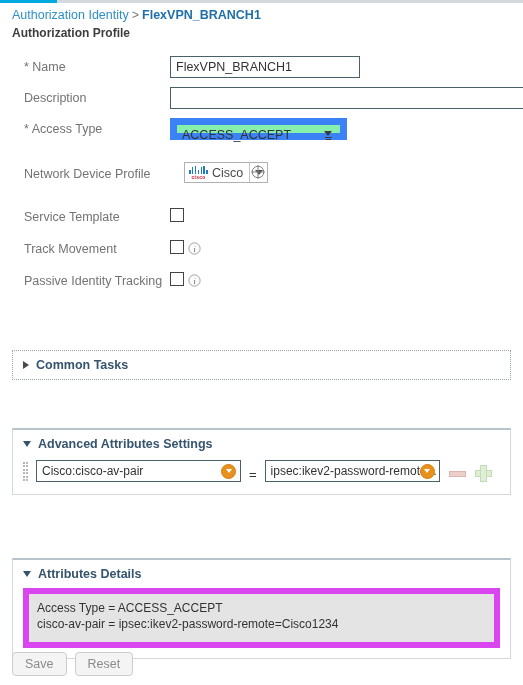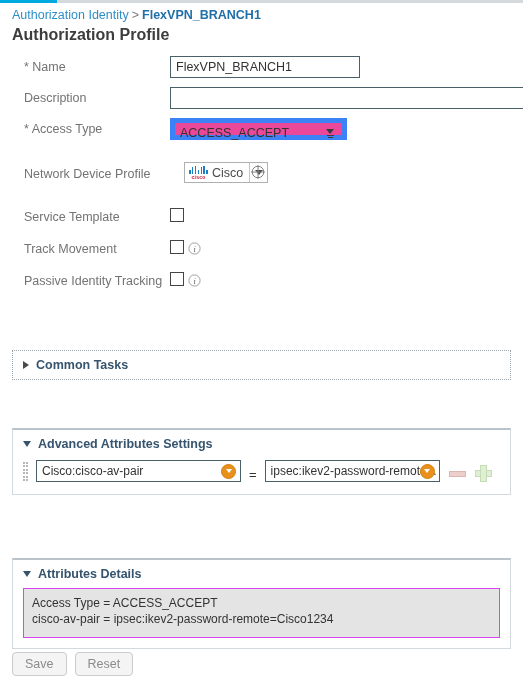--- a/index.html
+++ b/index.html
@@ -29,21 +29,21 @@
     position: absolute; top: 8px; left: 12px;
     font-size: 12.5px;
     white-space: nowrap;
   }
   .breadcrumb .crumb-link { color: #2c8fc9; }
   .breadcrumb .crumb-sep  { color: #7a7a7a; margin: 0 3px; }
   .breadcrumb .crumb-current { color: #1f6fa8; font-weight: bold; }
 
   .page-title {
     position: absolute; top: 26px; left: 12px;
-    font-size: 16px; font-weight: bold; color: #3d3d3d;
+    font-size: 12px; font-weight: bold; color: #3d3d3d;
   }
 
   
   .form-row {
     position: absolute;
     left: 0; width: 523px;
     height: 26px;
   }
   .form-label {
     position: absolute;
@@ -69,22 +69,22 @@
     padding: 0 5px;
     outline: none;
   }
   #name-input { width: 190px; }
   #desc-input { width: 360px; }
 
   .sel-input {
     position: absolute;
     left: 170px; top: 2px;
     width: 177px; height: 22px;
-    border: 5px solid #3b82f6;
-    background: #ec4899;
+    border: 7px solid #3b82f6;
+    background: #86efac;
     font-size: 12.5px;
     color: #333;
     line-height: 21px;
     padding-left: 5px;
   }
   .sel-arrow {
     position: absolute; right: 7px; top: 6px;
     width: 9px; height: 10px;
   }
   .sel-arrow i {
@@ -276,21 +276,21 @@
     position: absolute;
     background: #dfeed5;
     border: 1px solid #c3ddb4;
   }
   .plus-btn b { left: 0; top: 5px; width: 17px; height: 7px; }
   .plus-btn i { top: 0; left: 5px; width: 7px; height: 17px; }
 
   
   .details-box {
     margin: 0 10px 10px 10px;
-    border: 1px solid #d946ef;
+    border: 6px solid #d946ef;
     background: #e4e4e4;
     padding: 6px 8px 10px 8px;
     font-size: 12px;
     color: #333;
     line-height: 16px;
   }
 
   
   .footer {
     position: absolute;

